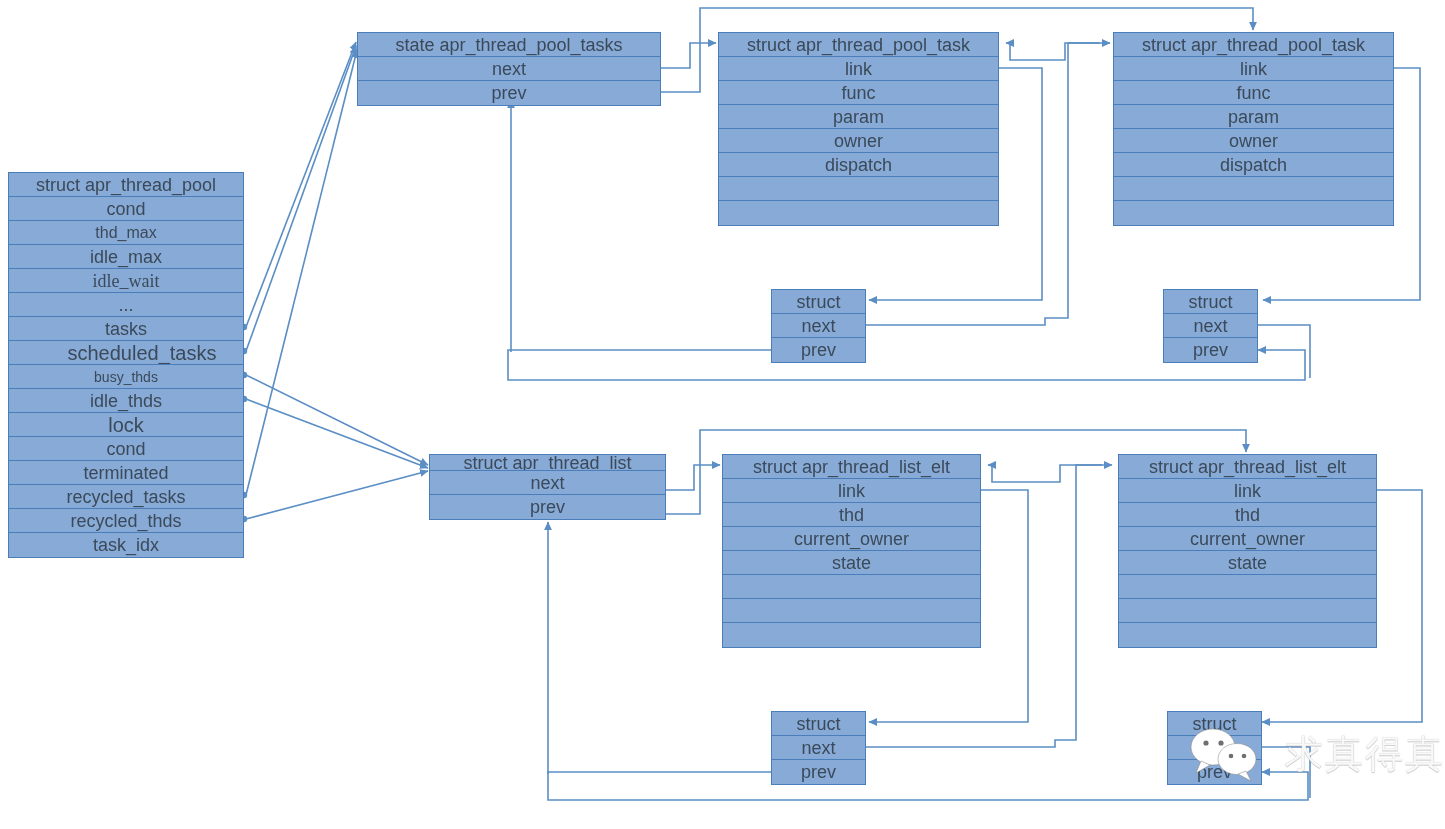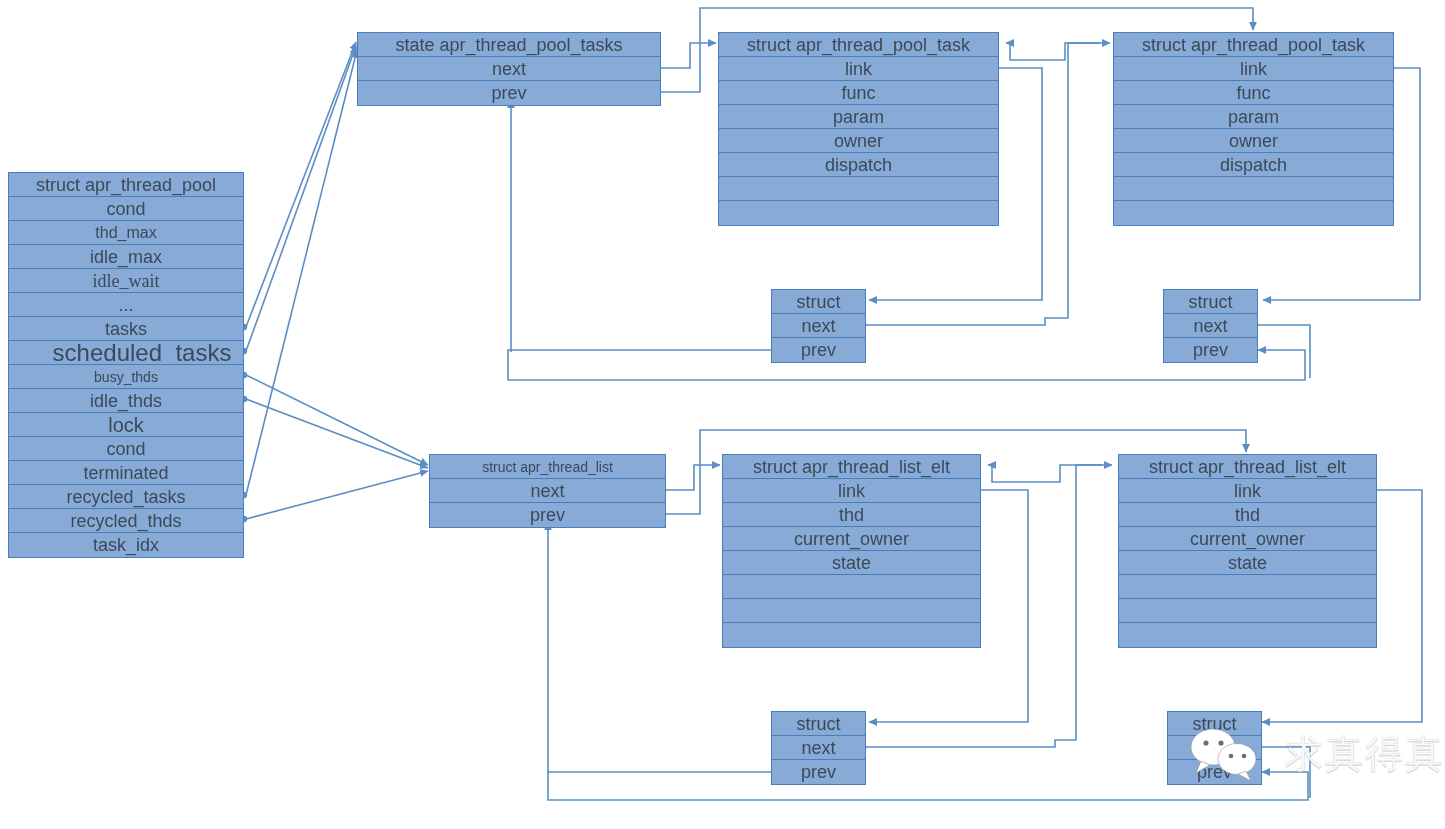--- a/index.html
+++ b/index.html
@@ -135,21 +135,21 @@
   </svg>
 
   <div class="sbox" style="left:8px;top:172px;width:236px;">
     <div class="srow" style="height:24px;font-size:18px;">struct apr_thread_pool</div>
     <div class="srow" style="height:24px;font-size:18px;">cond</div>
     <div class="srow" style="height:24px;font-size:16px;">thd_max</div>
     <div class="srow" style="height:24px;font-size:18px;">idle_max</div>
     <div class="srow" style="height:24px;font-size:18px;font-family:Liberation Serif, serif;">idle_wait</div>
     <div class="srow" style="height:24px;font-size:18px;">...</div>
     <div class="srow" style="height:24px;font-size:18px;">tasks</div>
-    <div class="srow" style="height:24px;font-size:24px;padding-left:32px;">scheduled_tasks</div>
+    <div class="srow" style="height:24px;font-size:20px;padding-left:32px;">scheduled_tasks</div>
     <div class="srow" style="height:24px;font-size:14px;">busy_thds</div>
     <div class="srow" style="height:24px;font-size:18px;">idle_thds</div>
     <div class="srow" style="height:24px;font-size:20px;">lock</div>
     <div class="srow" style="height:24px;font-size:18px;">cond</div>
     <div class="srow" style="height:24px;font-size:18px;">terminated</div>
     <div class="srow" style="height:24px;font-size:18px;">recycled_tasks</div>
     <div class="srow" style="height:24px;font-size:18px;">recycled_thds</div>
     <div class="srow" style="height:24px;font-size:18px;text-align:right;">task_idx</div>
   </div>
 
@@ -187,21 +187,21 @@
     <div class="srow" style="height:24px;font-size:18px;">prev</div>
   </div>
 
   <div class="sbox" style="left:1163px;top:289px;width:95px;">
     <div class="srow" style="height:24px;font-size:18px;">struct</div>
     <div class="srow" style="height:24px;font-size:18px;">next</div>
     <div class="srow" style="height:24px;font-size:18px;">prev</div>
   </div>
 
   <div class="sbox" style="left:429px;top:454px;width:237px;">
-    <div class="srow" style="height:24px;font-size:14px;">struct apr_thread_list</div>
+    <div class="srow" style="height:16px;font-size:18px;">struct apr_thread_list</div>
     <div class="srow" style="height:24px;font-size:18px;">next</div>
     <div class="srow" style="height:24px;font-size:18px;">prev</div>
   </div>
 
   <div class="sbox" style="left:722px;top:454px;width:259px;">
     <div class="srow" style="height:24px;font-size:18px;">struct apr_thread_list_elt</div>
     <div class="srow" style="height:24px;font-size:18px;">link</div>
     <div class="srow" style="height:24px;font-size:18px;">thd</div>
     <div class="srow" style="height:24px;font-size:18px;">current_owner</div>
     <div class="srow" style="height:24px;font-size:18px;">state</div>

